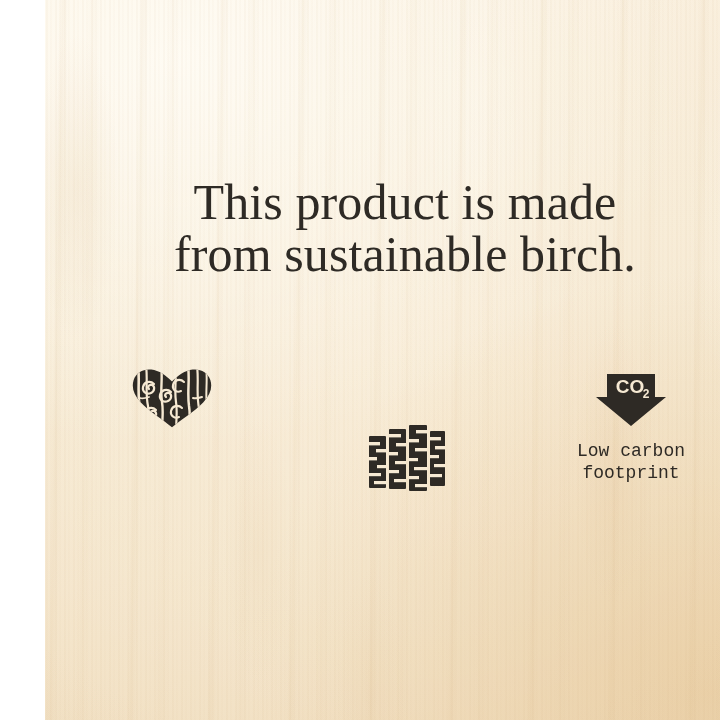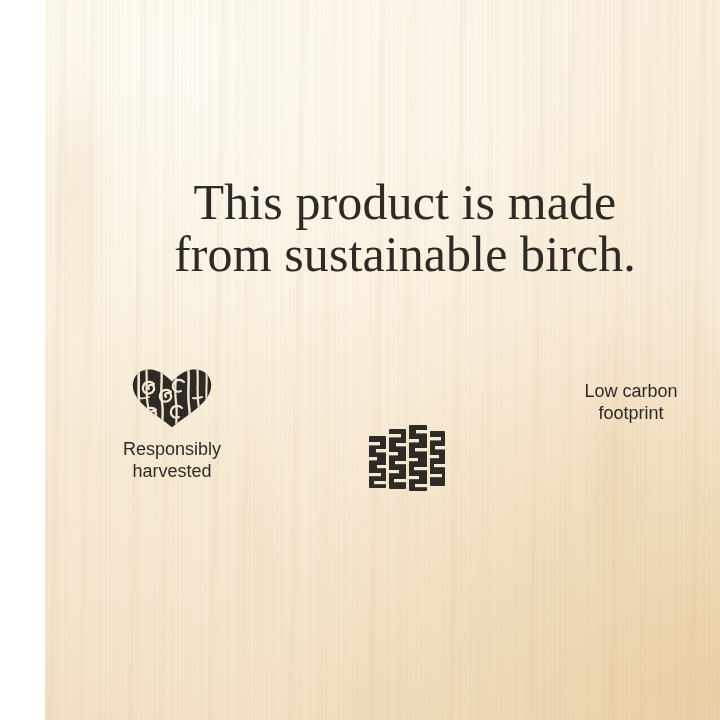--- a/index.html
+++ b/index.html
@@ -137,21 +137,21 @@
   }
   #badge-renewable .glyph { height: 74px; }
   #badge-renewable .caption { margin-top: 9px; }
 
   #badge-carbon {
     left: 506px;
     top: 366px;
     width: 160px;
   }
   #badge-carbon .glyph { height: 60px; }
-  #badge-carbon .caption { margin-top: 14px; }
+  #badge-carbon .caption { margin-top: 14px; font-family: Liberation Mono, monospace; }
 
   svg { display: block; }
 </style>
 </head>
 <body>
 
 <div id="panel">
 
   <div class="wood-base"></div>
   <div class="wood-figure"></div>
@@ -196,22 +196,20 @@
               <path d="M53 14 C49 10 43 12 42 17 C41 22 46 25 50 23" stroke-width="2.1"></path>
               <path d="M51 40 C47 36 41 38 40 43 C39 48 44 51 48 49" stroke-width="2.1"></path>
 
               <path d="M36 7 C39 8 42 7 45 6" stroke-width="2.0"></path>
               <path d="M62 30 C65 31 68 30 71 29" stroke-width="2.0"></path>
               <path d="M9 30 C12 31 15 30 18 29" stroke-width="1.8"></path>
             </g>
           </g>
         </svg>
       </div>
-      <div class="caption">Responsibly
-harvested</div>
     </div>
 
     <div class="badge" id="badge-renewable">
       <div class="glyph">
         <svg width="80" height="70" viewBox="0 0 80 70" aria-hidden="true">
           <g fill="#2e2a25">
             <rect x="4" y="12" width="17" height="52" rx="1"></rect>
             <rect x="24" y="5" width="17" height="60" rx="1"></rect>
             <rect x="44" y="1" width="18" height="66" rx="1"></rect>
             <rect x="65" y="7" width="15" height="55" rx="1"></rect>
@@ -244,18 +242,25 @@
             <rect x="70" y="22" width="10" height="3.4"></rect>
             <rect x="65" y="31" width="9" height="3.2"></rect>
             <rect x="69" y="40" width="11" height="3.2"></rect>
             <rect x="65" y="50" width="12" height="3.2"></rect>
           </g>
         </svg>
       </div>
     </div>
 
     <div class="badge" id="badge-carbon">
+      <div class="glyph">
+        <svg width="70" height="52" viewBox="0 0 70 52" aria-hidden="true">
+          <path d="M11 0 H59 V23 H70 L35 52 L0 23 H11 Z" fill="#2e2a25"></path>
+          <text x="34" y="19" text-anchor="middle" font-family="Liberation Sans, sans-serif" font-size="19" font-weight="bold" fill="#f6e9d3">CO</text>
+          <text x="50" y="24" text-anchor="middle" font-family="Liberation Sans, sans-serif" font-size="12" font-weight="bold" fill="#f6e9d3">2</text>
+        </svg>
+      </div>
       <div class="caption">Low carbon
 footprint</div>
     </div>
 
   </div>
 </div>
 
 </body></html>

